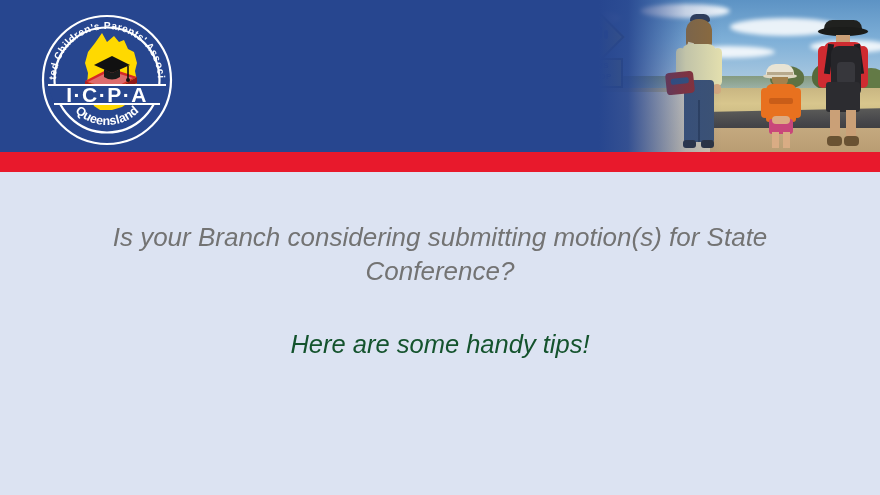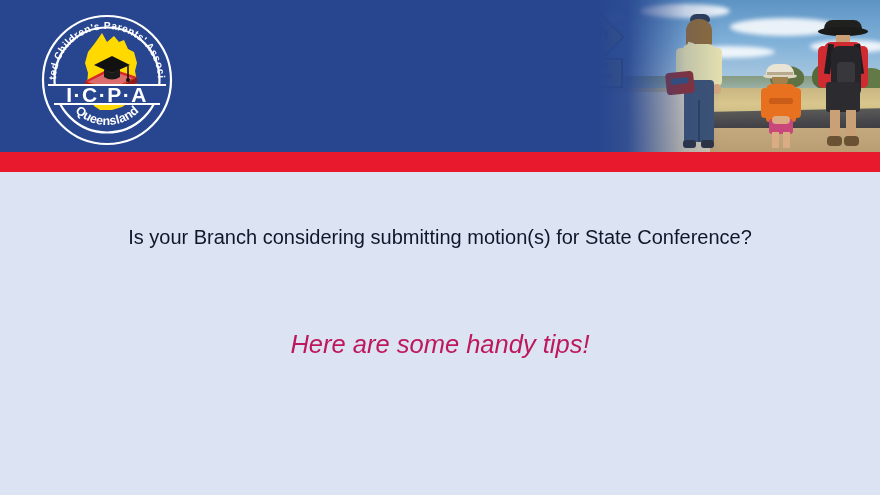--- a/index.html
+++ b/index.html
@@ -249,34 +249,35 @@
     left: 0; top: 172px;
     width: 880px; height: 323px;
     background: #dce3f2;
   }
   .headline {
     position: absolute;
     left: 52px; top: 48px;
     width: 776px;
     text-align: center;
     font-family: "Liberation Sans", sans-serif;
-    font-size: 20px;
+    font-style: italic;
+    font-size: 26px;
     line-height: 34px;
-    color: #0f172a;
+    color: #737373;
   }
   .subline {
     position: absolute;
     left: 52px; top: 155px;
     width: 776px;
     text-align: center;
     font-family: "Liberation Sans", sans-serif;
     font-style: italic;
     font-size: 25.5px;
     line-height: 34px;
-    color: #be185d;
+    color: #14532d;
   }
 </style>
 </head>
 <body>
 
 <div class="slide">
 
   <div class="banner">
 
     <div class="banner-photo">

